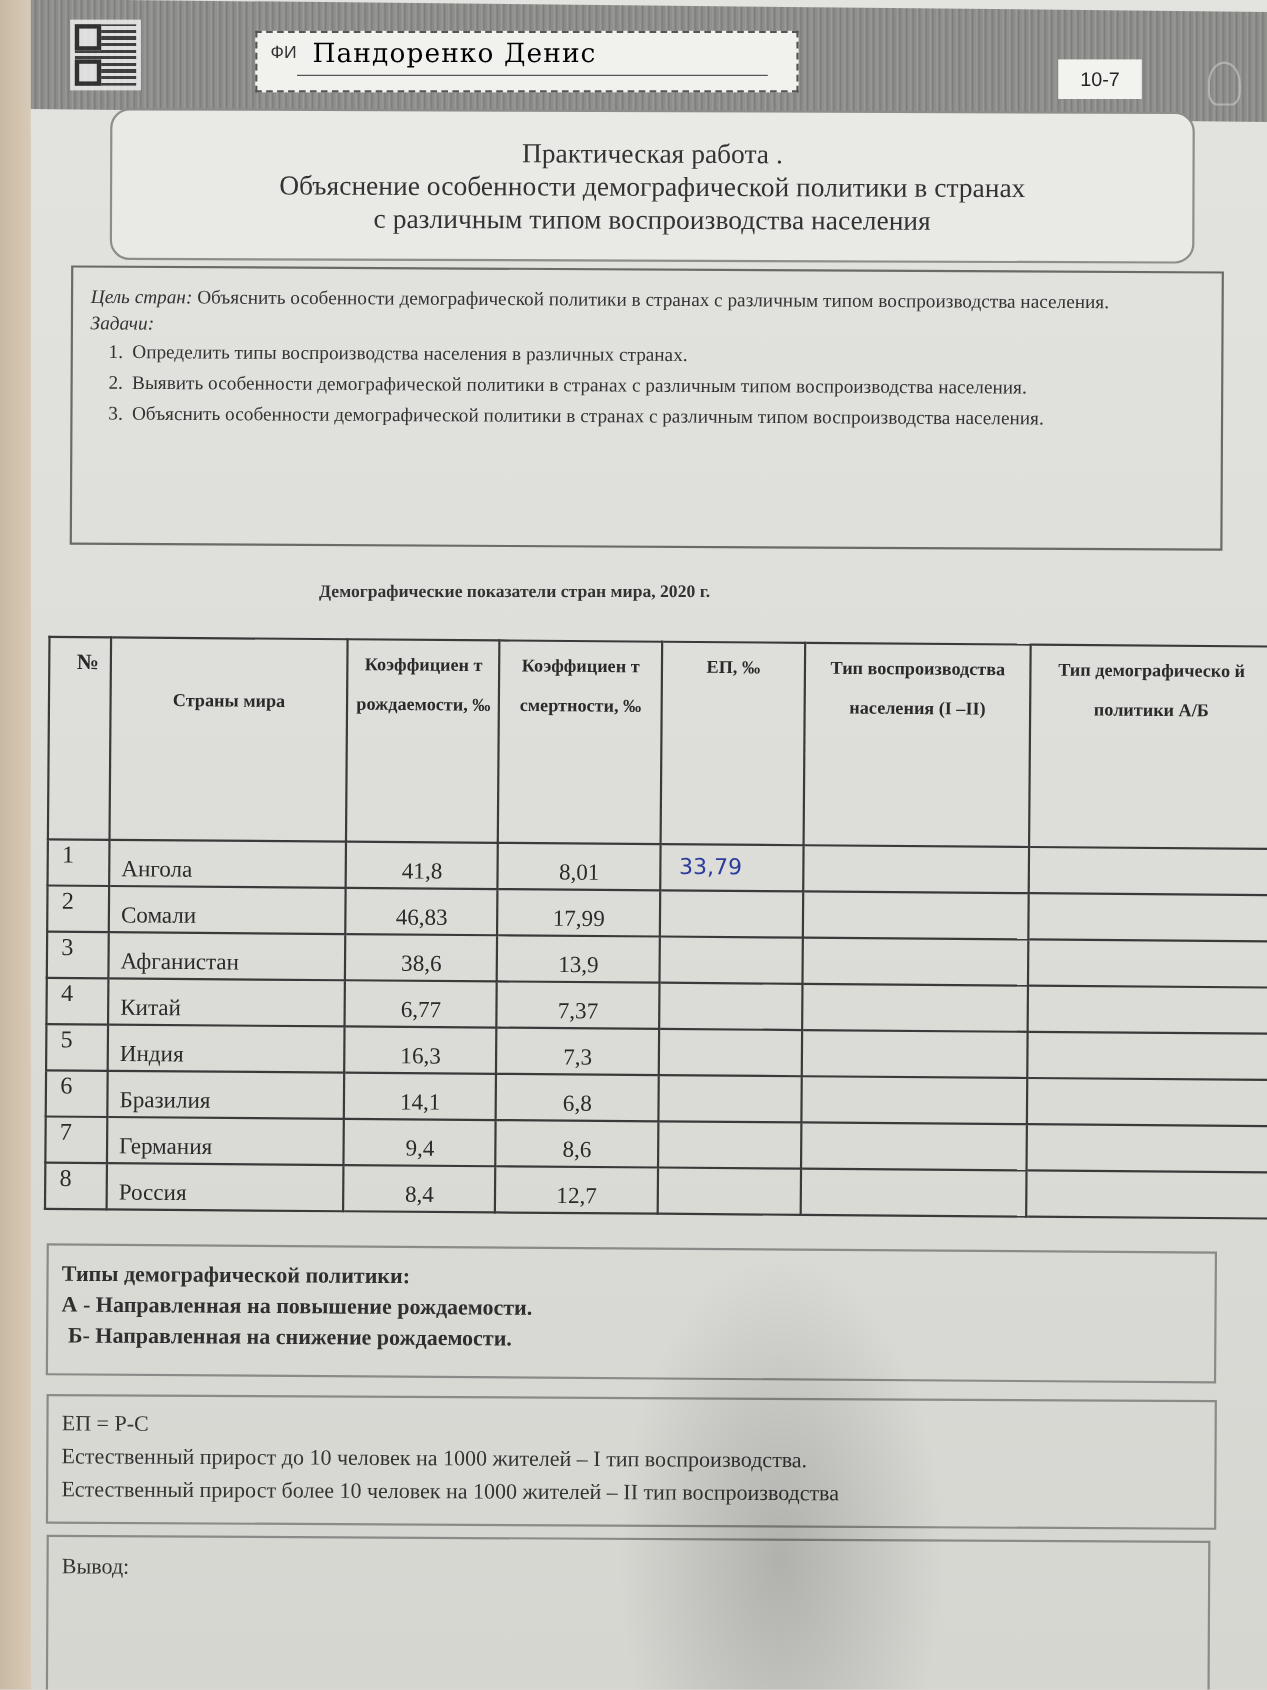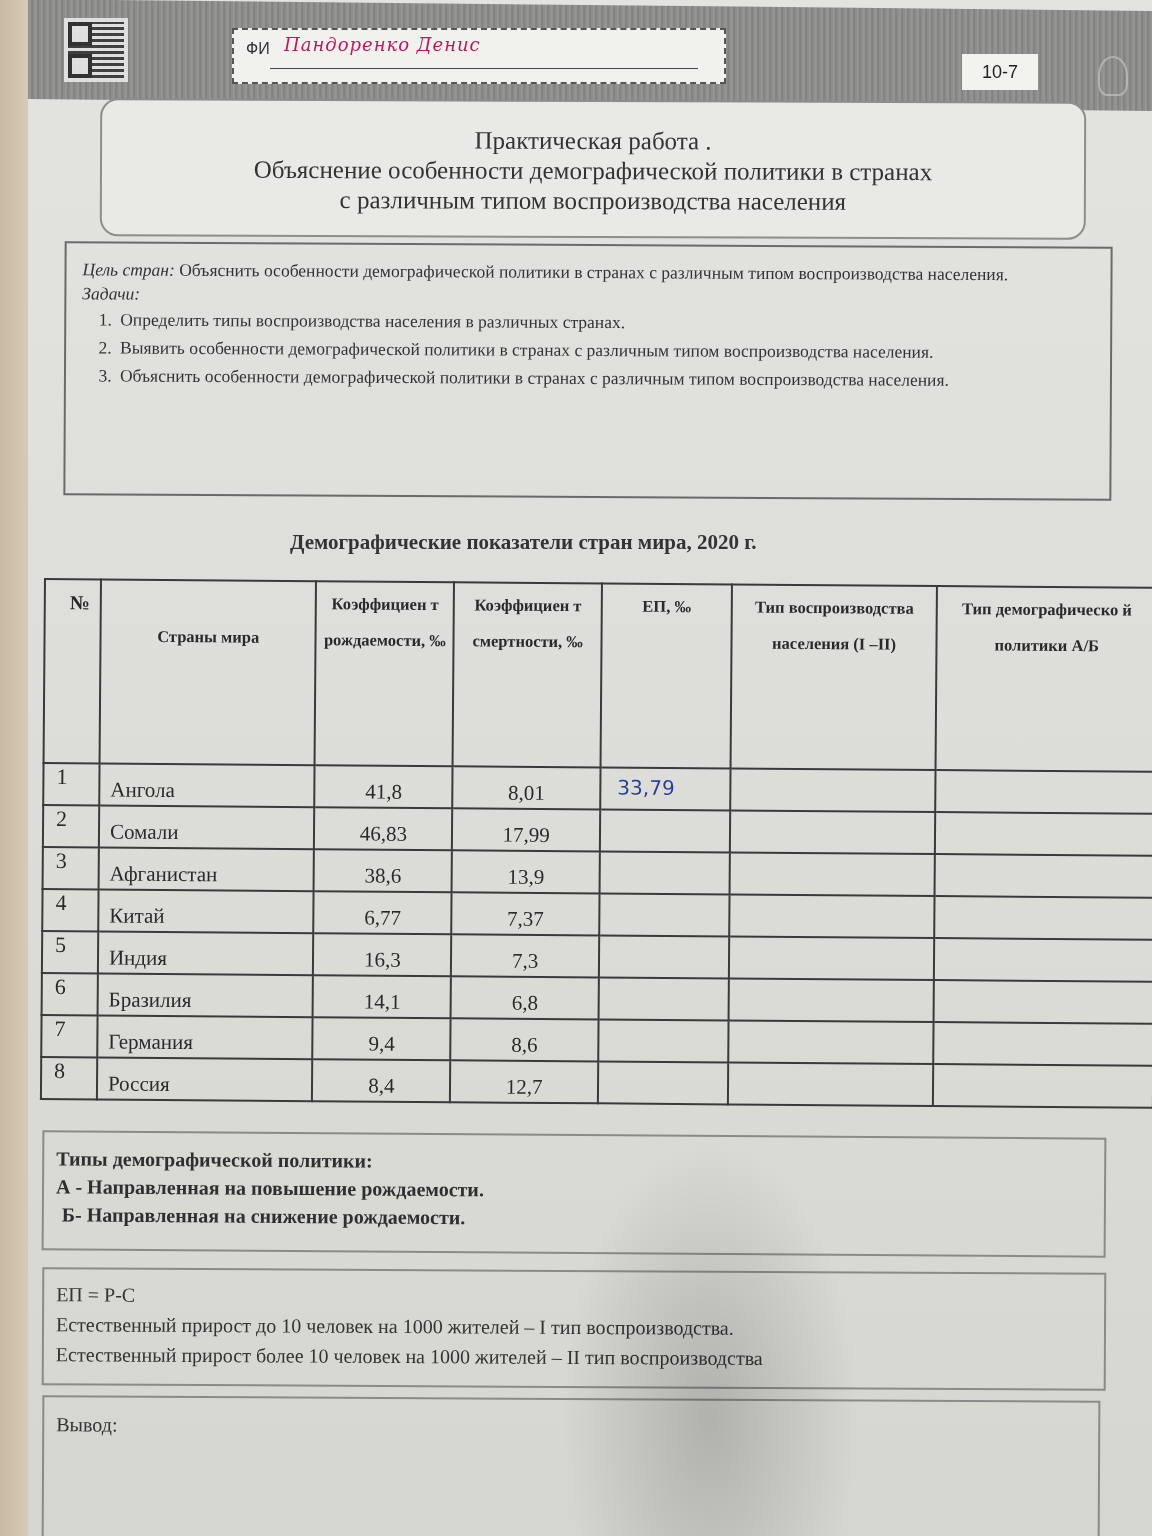--- a/index.html
+++ b/index.html
@@ -48,22 +48,22 @@
     }
     .fi-label {
       position: absolute; left: 12px; top: 10px;
       font-family: "Liberation Sans", sans-serif; font-size: 16px; color: #333;
     }
     .fi-line {
       position: absolute; left: 36px; top: 38px; width: 428px; height: 1px; background: #444;
     }
     .fi-value {
       position: absolute; left: 50px; top: 4px;
-      font-family: "DejaVu Serif", serif; font-style: italic;
-      font-size: 18px; color: #be185d; letter-spacing: 1px;
+      font-family: "DejaVu Serif", serif; 
+      font-size: 24px; color: #000000; letter-spacing: 1px;
     }
     .grade-box {
       position: absolute; left: 962px; top: 54px; width: 76px; height: 36px;
       background: #f2f2ef;
       display: flex; align-items: center; justify-content: center;
       font-family: "Liberation Sans", sans-serif; font-size: 18px; color: #222;
     }
     .bulb-icon {
       position: absolute; left: 1098px; top: 56px; width: 30px; height: 40px;
       border: 2px solid #ccc; border-radius: 50% 50% 30% 30%;
@@ -85,21 +85,21 @@
       padding: 14px 16px;
       font-size: 17.5px; line-height: 24px; color: #333;
       transform: rotate(0.3deg);
       text-align: justify;
     }
     .goal-box .it { font-style: italic; }
     .goal-box ol { margin-left: 34px; margin-top: 2px; }
     .goal-box li { margin-bottom: 4px; padding-left: 4px; }
     .table-title {
       position: absolute; left: 290px; top: 530px;
-      font-size: 21px; font-weight: bold; color: #333;
+      font-size: 16px; font-weight: bold; color: #333;
     }
     table.demo {
       position: absolute; left: 44px; top: 578px; width: 1114px;
       border-collapse: collapse;
       transform: rotate(0.45deg);
       transform-origin: left top;
     }
     table.demo th, table.demo td {
       border: 2px solid #3a3a3a;
       color: #2a2a2a;

